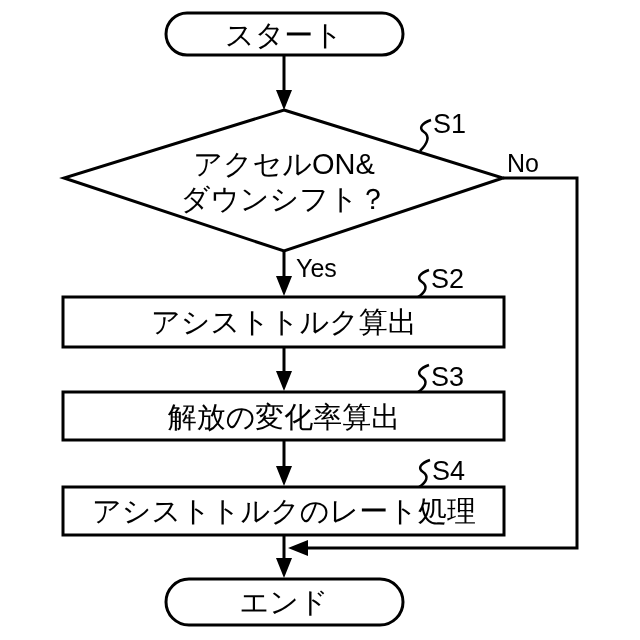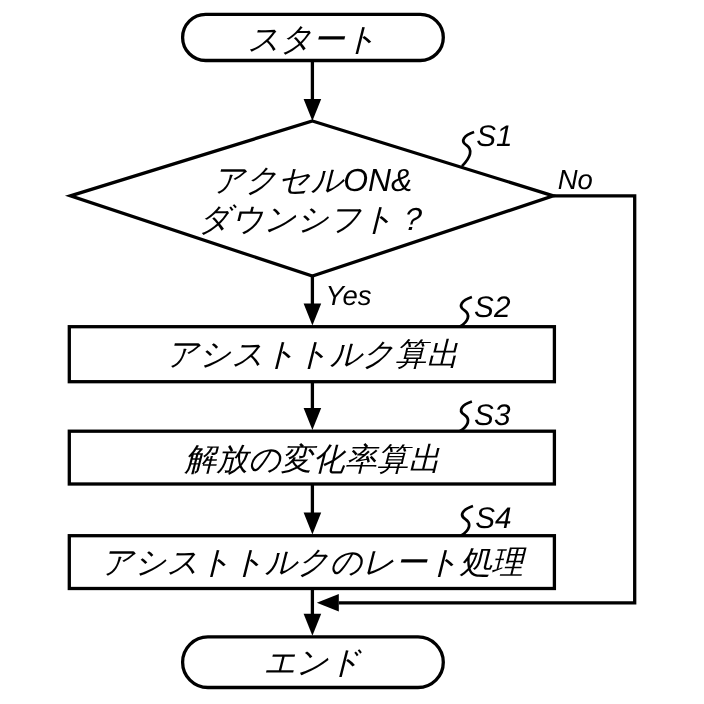--- a/index.html
+++ b/index.html
@@ -7,21 +7,20 @@
     padding: 0;
     width: 640px;
     height: 640px;
     background: #ffffff;
     overflow: hidden;
   }
   .flowchart-wrap {
     width: 640px;
     height: 632px;
     position: relative;
-    font-style: italic;
   }
   svg text {
     font-family: "Liberation Sans", "DejaVu Sans", sans-serif;
     fill: #000000;
   }
   .node-label { font-size: 29px; }
   .step-label { font-size: 27px; }
   .branch-label { font-size: 25px; }
   .shape {
     fill: #ffffff;

